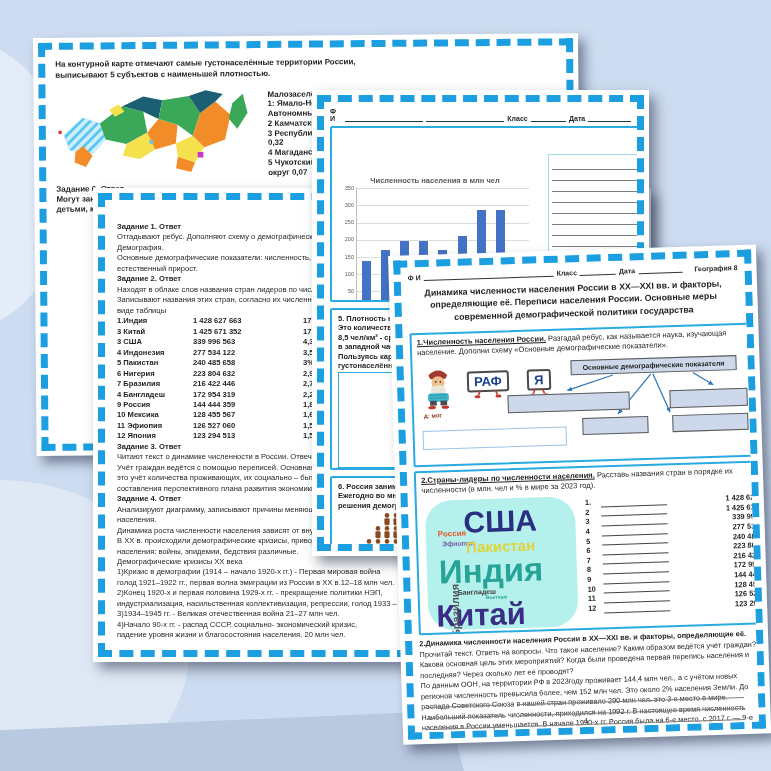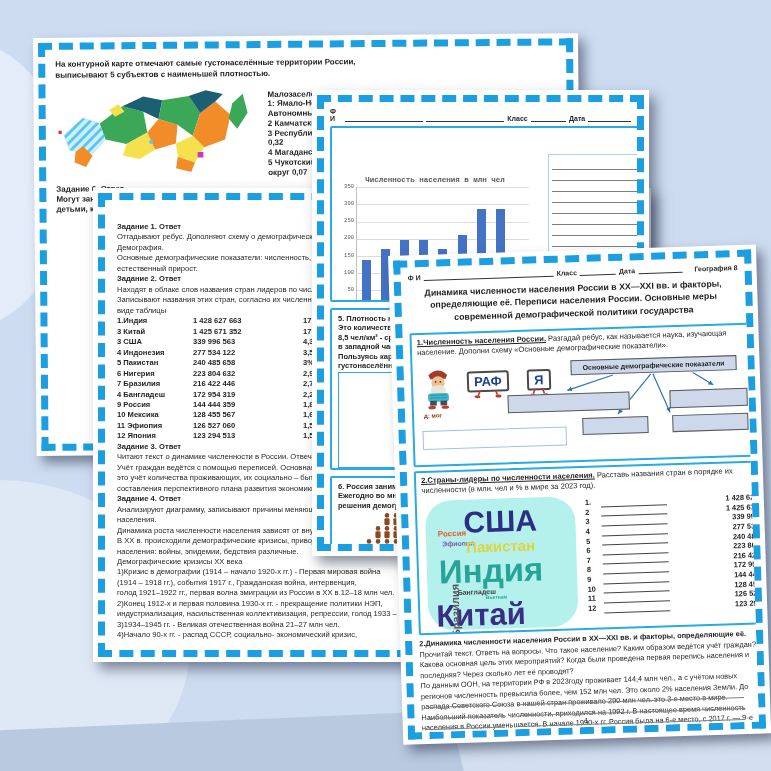--- a/index.html
+++ b/index.html
@@ -185,46 +185,46 @@
             <div class="bl">это учёт количества проживающих, их социально – бытовых условий для</div>
             <div class="bl">составления перспективного плана развития экономики страны.</div>
             <div class="bl b">Задание 4. Ответ</div>
             <div class="bl">Анализируют диаграмму, записывают причины меняющейся численности</div>
             <div class="bl">населения.</div>
             <div class="bl">Динамика роста численности населения зависят от внутренних факторов.</div>
             <div class="bl">В XX в. происходили демографические кризисы, приводящие к снижению</div>
             <div class="bl">населения: войны, эпидемии, бедствия различные.</div>
             <div class="bl">Демографические кризисы XX века</div>
             <div class="bl">1)Кризис в демографии (1914 – начало 1920-х гг.) - Первая мировая война</div>
-            <div class="bl">(1914 – 1918 гг.), события 1917 г., Гражданская война, интервенция,</div>
             <div class="bl">голод 1921–1922 гг., первая волна эмиграции из России в XX в.12–18 млн чел.</div>
-            <div class="bl">2)Конец 1912-х и первая половина 1930-х гг. - прекращение политики НЭП,</div>
+            <div class="bl">2)Конец 1920-х и первая половина 1929-х гг. - прекращение политики НЭП,</div>
             <div class="bl"> индустриализация, насильственная коллективизация, репрессии, голод 1933 – 1934</div>
             <div class="bl">3)1934–1945 гг. - Великая отечественная война 21–27 млн чел.</div>
             <div class="bl">4)Начало 90-х гг. - распад СССР, социально- экономический кризис,</div>
+            <div class="bl">падение уровня жизни и благосостояния населения. 20 млн чел.</div>
           </div>
       </div>
     </div>
   </div>
 
   <div class="page" style="left:312px;top:90px;width:337px;height:466px;z-index:3;">
     <div class="bead">
       <div class="pad" style="padding:6px 6px;">
         <div class="hdr">
           <span>Ф И</span>
           <span class="blank" style="width:84px"></span>
           <span class="blank" style="width:84px"></span>
           <span>Класс</span>
           <span class="blank" style="width:38px"></span>
           <span>Дата</span>
           <span class="blank" style="width:46px"></span>
         </div>
 
         <div class="box" style="left:6px;top:24px;width:312px;height:176px;">
-          <div style="position:absolute;left:8px;top:48px;font-family:Liberation Mono, monospace;">
+          <div style="position:absolute;left:8px;top:48px;">
             <div class="chart-title" style="width:190px;">Численность населения в млн чел</div>
             <div class="plot" style="width:172px;height:120px;margin-left:16px;margin-top:3px;">
               <div class="grid"></div>
               <div class="bars">
                   <div class="bar" style="height: 46.9714px;"></div>
                   <div class="bar" style="height: 58.2857px;"></div>
                   <div class="bar" style="height: 67.2px;"></div>
                   <div class="bar" style="height: 67.2px;"></div>
                   <div class="bar" style="height: 58.2857px;"></div>
                   <div class="bar" style="height: 71.6571px;"></div>

